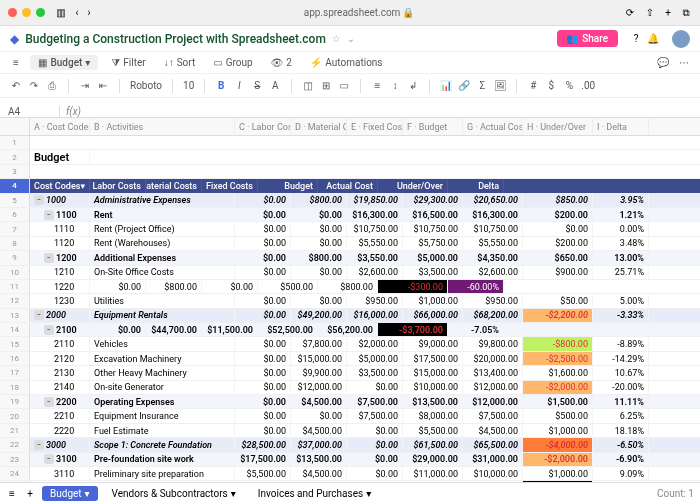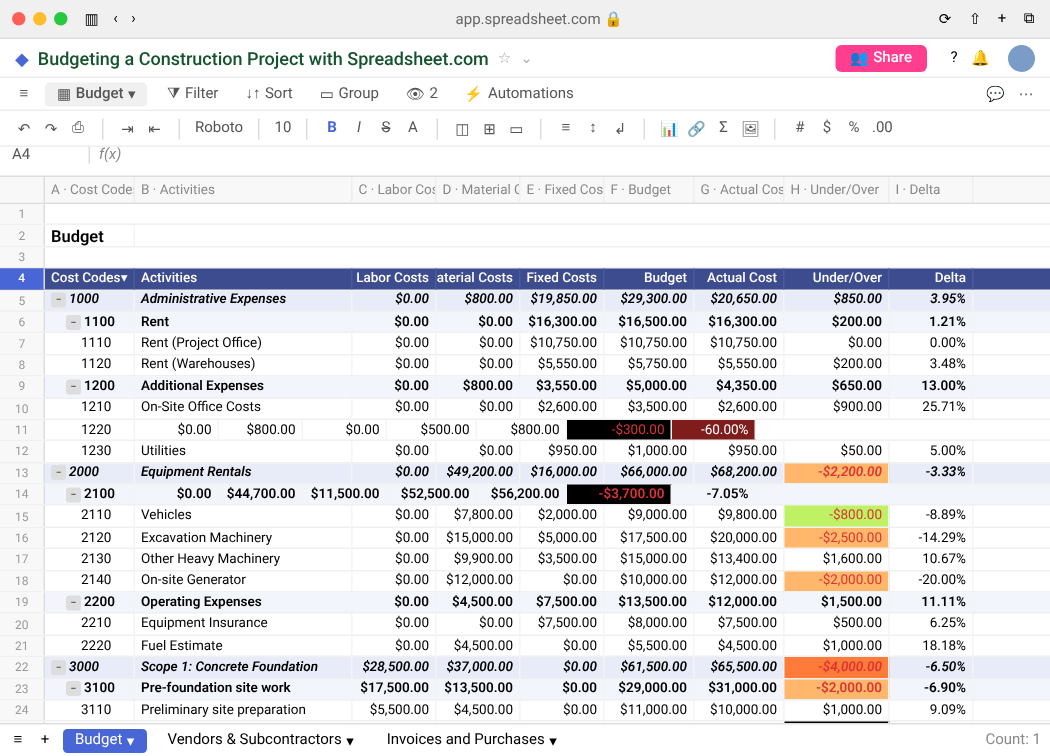--- a/index.html
+++ b/index.html
@@ -12,21 +12,21 @@
 .header{height:26px;background:#fff;display:flex;align-items:center;padding:0 10px;gap:6px;border-bottom:1px solid #eee}
 .doc-title{font-size:12px;font-weight:500;color:#14532d}
 .share-btn{background:#ff3e8f;color:#fff;padding:3px 10px;border-radius:4px;font-size:10px;font-weight:500;margin-left:auto;display:flex;align-items:center;gap:3px}
 .toolbar1{height:22px;background:#fff;display:flex;align-items:center;padding:0 10px;gap:8px;border-bottom:1px solid #eee;font-size:10px;color:#555}
 .tb-btn{display:flex;align-items:center;gap:3px;padding:2px 5px;border-radius:3px;cursor:pointer}
 .budget-pill{background:#f0f0f0;padding:2px 8px;border-radius:3px;font-weight:500}
 .toolbar2{height:24px;background:#fff;display:flex;align-items:center;padding:0 10px;gap:10px;border-bottom:1px solid #eee;font-size:10px;color:#555}
 .tb2-group{display:flex;gap:6px;align-items:center}
 .tb2-sep{width:1px;height:14px;background:#ddd}
 .icn{width:12px;height:12px;display:inline-flex;align-items:center;justify-content:center}
-.formula-bar{height:20px;background:#fff;display:flex;align-items:flex-start;border-bottom:1px solid #ddd;font-size:10px}
+.formula-bar{height:20px;background:#fff;display:flex;align-items:flex-end;border-bottom:1px solid #ddd;font-size:10px}
 .cell-ref{width:60px;padding:0 8px;border-right:1px solid #ddd;color:#555}
 .fx{padding:0 6px;color:#888;font-style:italic}
 .col-headers{height:18px;background:#f8f8f8;display:flex;border-bottom:1px solid #ddd;font-size:9px;color:#888}
 .row-head{width:30px;border-right:1px solid #ddd;background:#f8f8f8}
 .ch{padding:0 4px;display:flex;align-items:center;border-right:1px solid #eee;overflow:hidden;white-space:nowrap}
 .grid{height:346px;overflow:auto;background:#fff}
 .grow{display:flex;height:14.4px;border-bottom:1px solid #f0f0f0;font-size:9px}
 .rnum{width:30px;min-width:30px;text-align:center;color:#999;background:#f8f8f8;border-right:1px solid #ddd;display:flex;align-items:center;justify-content:center;font-size:8px}
 .cell{padding:0 4px;display:flex;align-items:center;border-right:1px solid #f4f4f4;overflow:hidden;white-space:nowrap}
 .num{justify-content:flex-end}
@@ -35,21 +35,21 @@
 .hdr-row{background:#3d4b8f;color:#fff;font-weight:500}
 .hdr-row .cell{border-right:1px solid #4a5aa0}
 .sec{background:#e8ecf8}
 .sub{background:#f3f5fc}
 .neg{color:#d33}
 .warm1{background:#bef264}
 .warm2{background:#000000}
 .warm3{background:#ffb86b}
 .warm4{background:#000000}
 .warm5{background:#ff7b39}
-.red-cell{background:#7f1d1d;color:#fff}
+.red-cell{background:#701a75;color:#fff}
 .sheets{height:22px;background:#fff;border-top:1px solid #ddd;display:flex;align-items:center;padding:0 6px;gap:6px;font-size:10px}
 .sheet-tab{padding:2px 8px;border-radius:3px;cursor:pointer;display:flex;align-items:center;gap:3px}
 .sheet-tab.active{background:#4966d6;color:#fff}
 .exp{width:10px;height:10px;display:inline-flex;align-items:center;justify-content:center;background:#ddd;border-radius:2px;font-size:7px;margin-right:2px;color:#555}
 .rnum.sel{background:#4966d6;color:#fff}
 .title-row .cell{font-size:11px;font-weight:600}
 .c-codes{width:60px;min-width:60px}
 .c-act{width:145px;min-width:145px}
 .c-n{width:56px;min-width:56px}
 .c-wide{width:60px;min-width:60px}
@@ -194,21 +194,20 @@
     <div class="grow title-row">
       <div class="rnum">2</div>
       <div class="cell c-codes">Budget</div>
     </div>
     <div class="grow">
       <div class="rnum">3</div>
     </div>
     <div class="grow hdr-row">
       <div class="rnum sel">4</div>
       <div class="cell c-codes">Cost Codes <span style="margin-left:auto">▾</span></div>
-      <div class="cell c-act">Activities</div>
       <div class="cell c-n num">Labor Costs</div>
       <div class="cell c-n num">Material Costs</div>
       <div class="cell c-n num">Fixed Costs</div>
       <div class="cell c-wide num">Budget</div>
       <div class="cell c-wide num">Actual Cost</div>
       <div class="cell c-uo num">Under/Over</div>
       <div class="cell c-n num">Delta</div>
     </div>
     <div class="grow sec">
       <div class="rnum">5</div>

